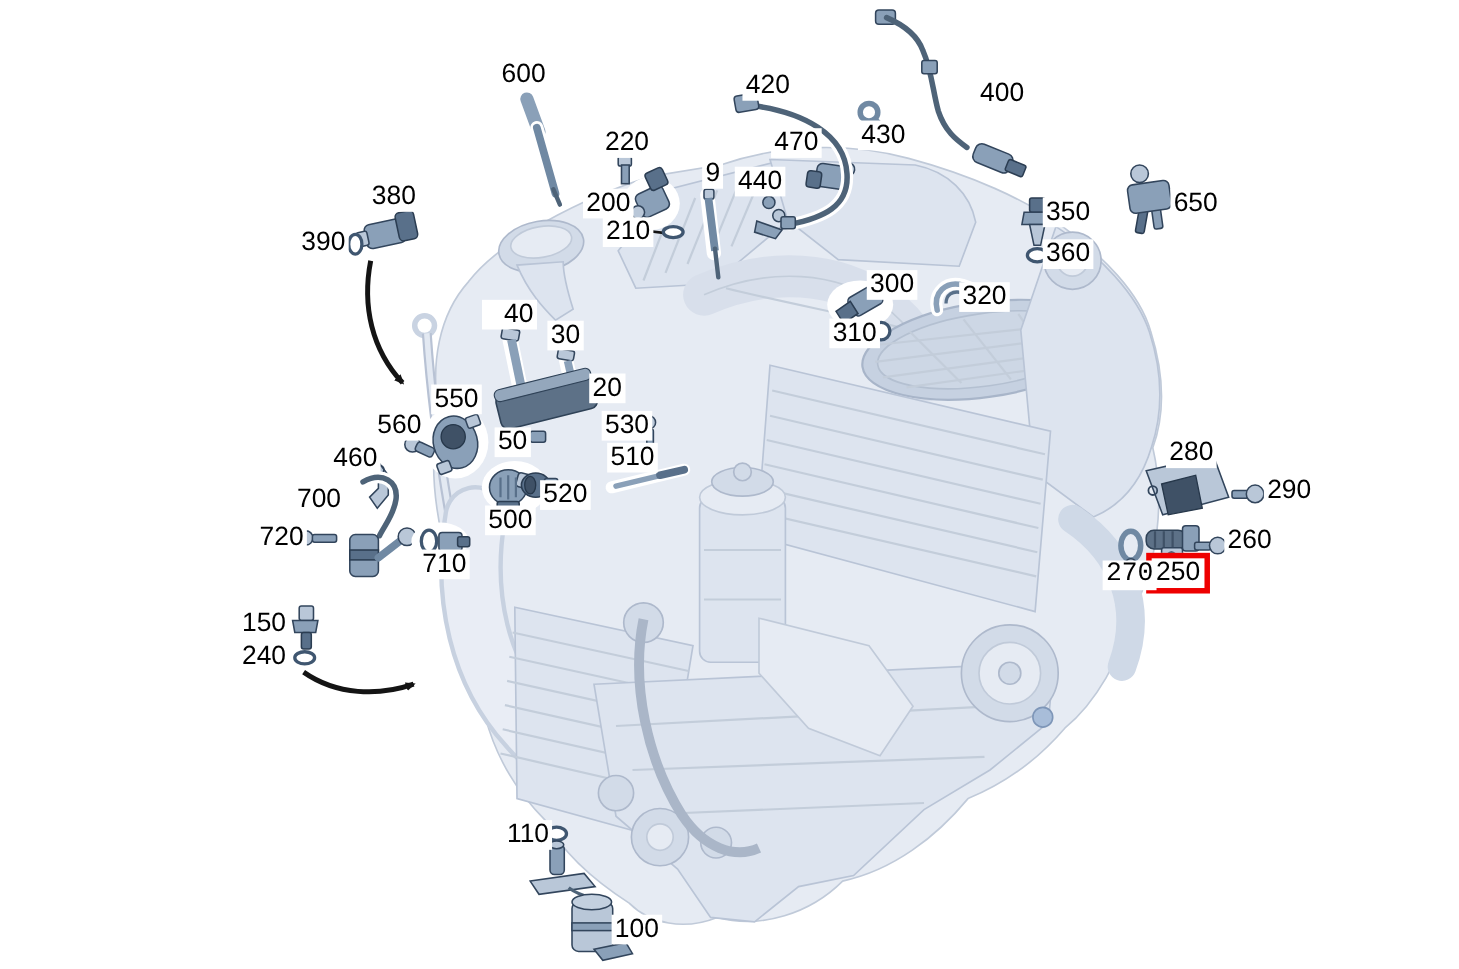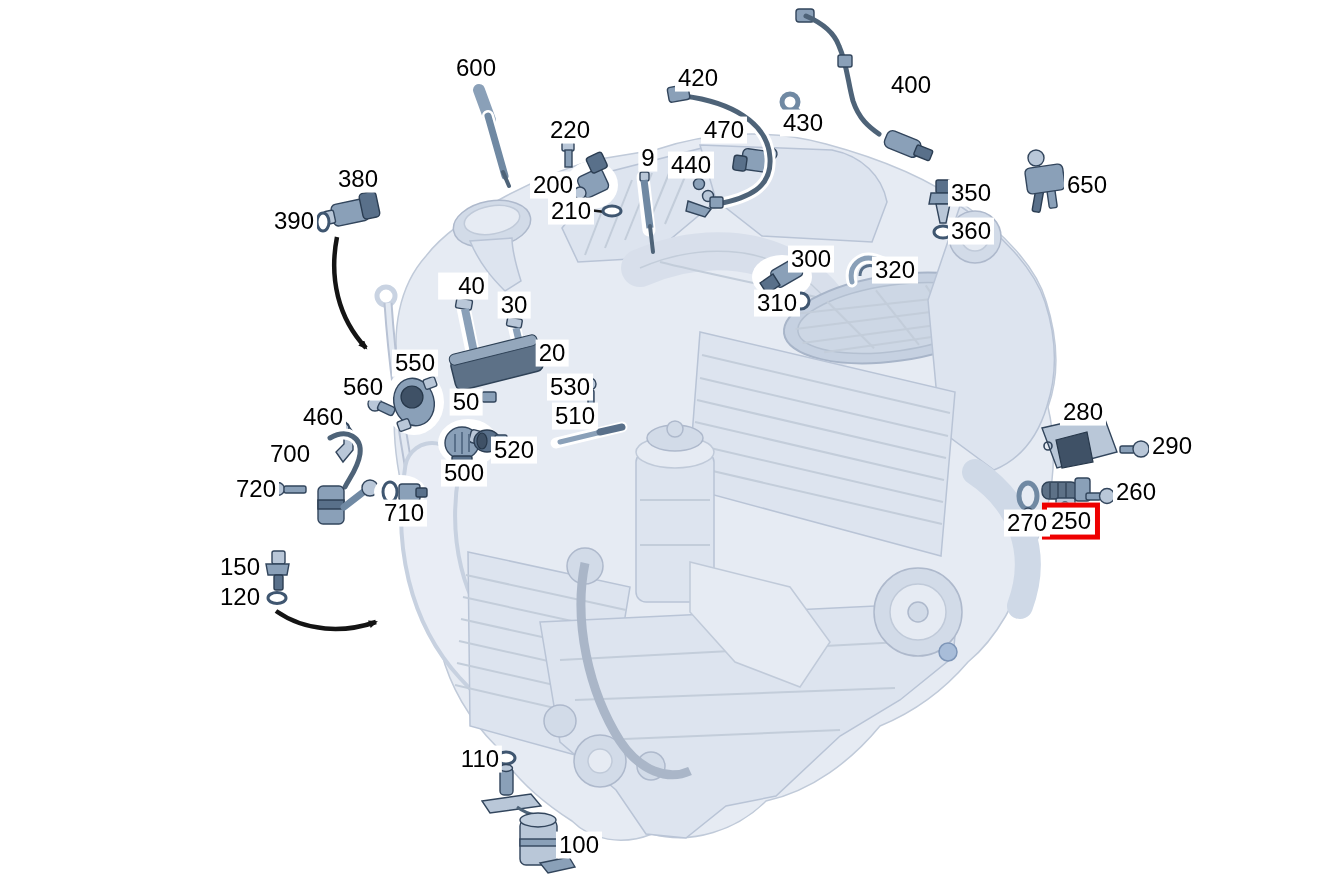--- a/index.html
+++ b/index.html
@@ -419,20 +419,20 @@
       <div class="callout" style="left: 575px; top: 416px;">510</div>
       <div class="callout" style="left: 323px; top: 417px;">460</div>
       <div class="callout" style="left: 1172px; top: 446px;">290</div>
       <div class="callout" style="left: 514px; top: 450px;">520</div>
       <div class="callout" style="left: 290px; top: 454px;">700</div>
       <div class="callout" style="left: 464px; top: 473px;">500</div>
       <div class="callout" style="left: 256px; top: 489px;">720</div>
       <div class="callout" style="left: 1136px; top: 492px;">260</div>
       <div class="callout" style="left: 404px; top: 513px;">710</div>
       <div class="callout selected" style="left: 1071px; top: 521px; border-color: rgb(238, 0, 0);">250</div>
-      <div class="callout" style="left: 1027px; top: 523px;">270</div>
+      <div class="callout" style="left: 1027px; top: 523px; font-family: Liberation Mono, monospace;">270</div>
       <div class="callout" style="left: 240px; top: 567px;">150</div>
-      <div class="callout" style="left: 240px; top: 597px;">120</div>
+      <div class="callout" style="left: 240px; top: 597px;">240</div>
       <div class="callout" style="left: 480px; top: 759px;">110</div>
       <div class="callout" style="left: 579px; top: 845px;">100</div>
     </div>
 
 </div>
 
 </body></html>

